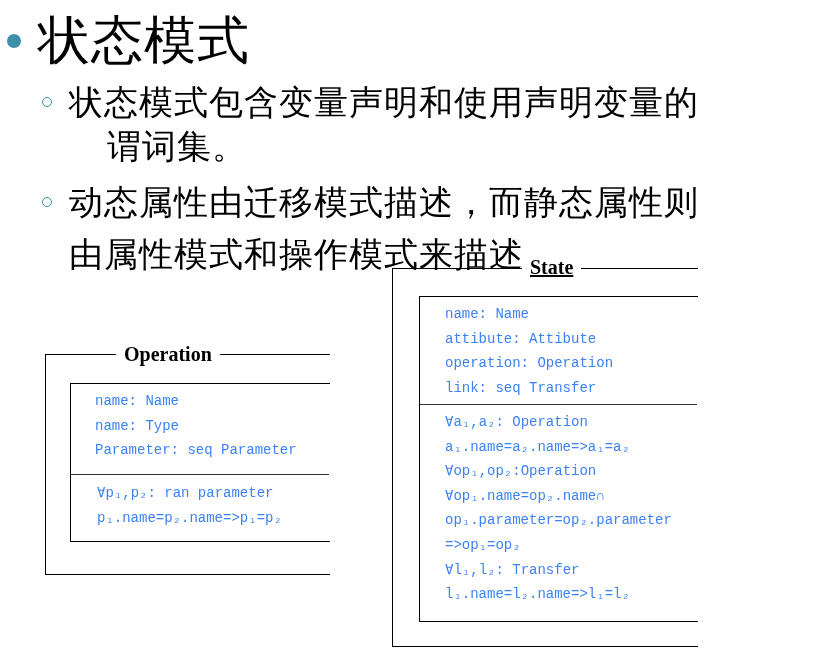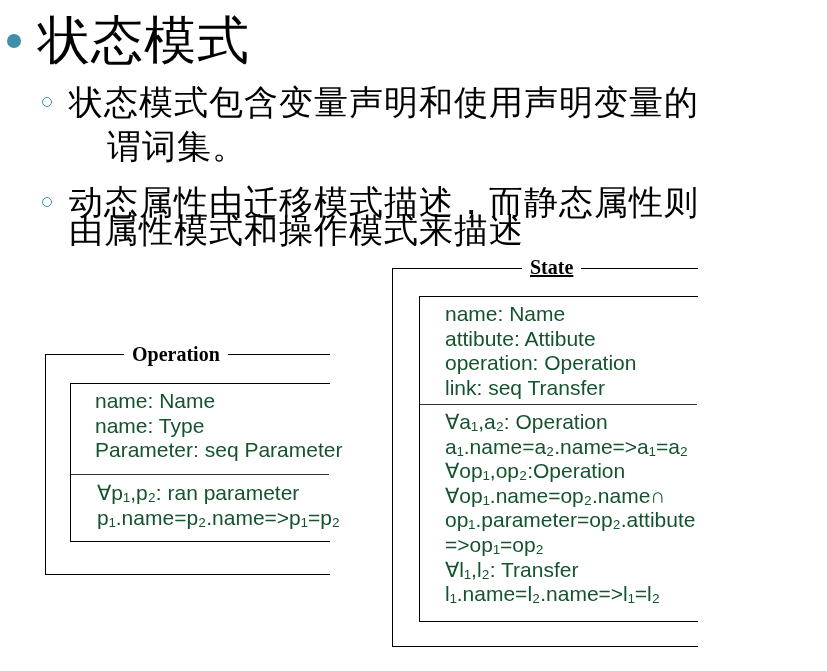--- a/index.html
+++ b/index.html
@@ -7,40 +7,40 @@
          font-family:"DejaVu Serif","Liberation Serif",serif; color:#000; }
   .bullet-l1 { position:absolute; left:7px; top:34px; width:14px; height:14px; border-radius:50%; background:#3e8fab; }
   .title { position:absolute; left:38px; top:14px; font-size:52px; line-height:52px; white-space:nowrap; letter-spacing:1px; }
   .bullet-l2 { position:absolute; width:8px; height:8px; border:1.5px solid #3e8fab; border-radius:50%; }
   .para { position:absolute; left:69px; font-size:34px; line-height:44px; white-space:nowrap; letter-spacing:1px; }
 
   .frame-outer { position:absolute; border-left:1.5px solid #000; border-top:1.5px solid #000; border-bottom:1.5px solid #000; }
   .frame-inner { position:absolute; border-left:1.5px solid #000; border-top:1.5px solid #000; border-bottom:1.5px solid #000; }
   .caption { position:absolute; background:#fff; font-family:"Liberation Serif",serif; font-weight:bold; font-size:20px; line-height:22px; padding:0 8px; white-space:nowrap; }
   .divider { position:absolute; height:0; border-top:1.5px solid #333; }
-  .lines { position:absolute; font-family:Liberation Sans, sans-serif; font-size:21px; color:#14532d; white-space:nowrap; }
+  .lines { position:absolute; font-family:Liberation Mono, monospace; font-size:14px; color:#3b82f6; white-space:nowrap; }
   .lines div { height:24.6px; line-height:24.6px; }
 </style>
 </head>
 <body>
 
 <div class="bullet-l1"></div>
 <div class="title">状态模式</div>
 
 <div class="bullet-l2" style="left:42px; top:97px;"></div>
 <div class="para" style="top:80px;">状态模式包含变量声明和使用声明变量的</div>
 <div class="para" style="top:124px;margin-left:38px;">谓词集。</div>
 
 <div class="bullet-l2" style="left:42px; top:197px;"></div>
 <div class="para" style="top:180px;">动态属性由迁移模式描述，而静态属性则</div>
-<div class="para" style="top:208px;">由属性模式和操作模式来描述</div>
+<div class="para" style="top:232px;">由属性模式和操作模式来描述</div>
 
 <div>
   <div class="frame-outer" style="left:45px; top:354px; width:284px; height:219px;"></div>
-  <div class="caption" style="left:124px; top:343px;">Operation</div>
+  <div class="caption" style="left:116px; top:343px;">Operation</div>
   <div class="frame-inner" style="left:70px; top:383px; width:259px; height:157px;"></div>
   <div class="divider" style="left:71px; top:474px; width:258px;"></div>
   <div class="lines" style="left:95px; top:389px;">
     <div>name: Name</div>
     <div>name: Type</div>
     <div>Parameter: seq Parameter</div>
   </div>
   <div class="lines" style="left:97px; top:481px;">
     <div>∀p₁,p₂: ran parameter</div>
     <div>p₁.name=p₂.name=&gt;p₁=p₂</div>
@@ -56,18 +56,18 @@
     <div>name: Name</div>
     <div>attibute: Attibute</div>
     <div>operation: Operation</div>
     <div>link: seq Transfer</div>
   </div>
   <div class="lines" style="left:445px; top:410px;">
     <div>∀a₁,a₂: Operation</div>
     <div>a₁.name=a₂.name=&gt;a₁=a₂</div>
     <div>∀op₁,op₂:Operation</div>
     <div>∀op₁.name=op₂.name∩</div>
-    <div>op₁.parameter=op₂.attibute</div>
+    <div>op₁.parameter=op₂.parameter</div>
     <div>=&gt;op₁=op₂</div>
     <div>∀l₁,l₂: Transfer</div>
     <div>l₁.name=l₂.name=&gt;l₁=l₂</div>
   </div>
 </div>
 
 </body></html>

